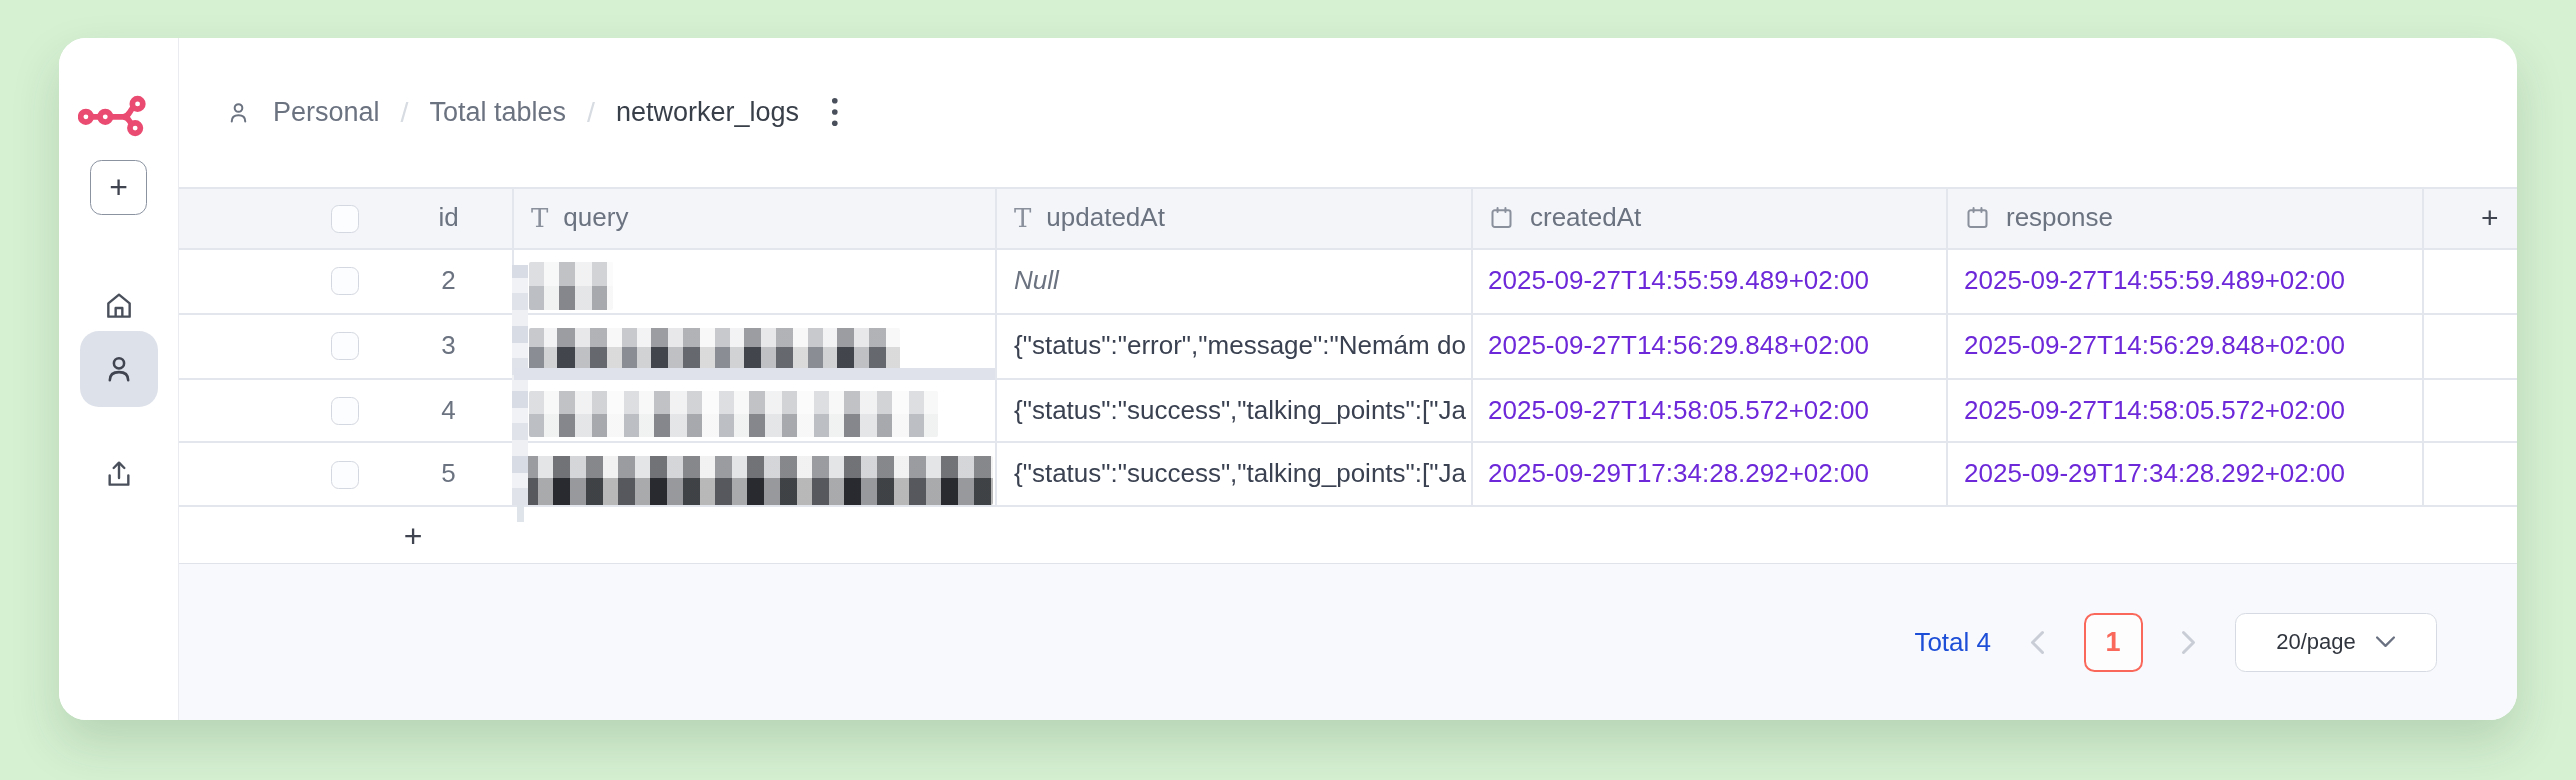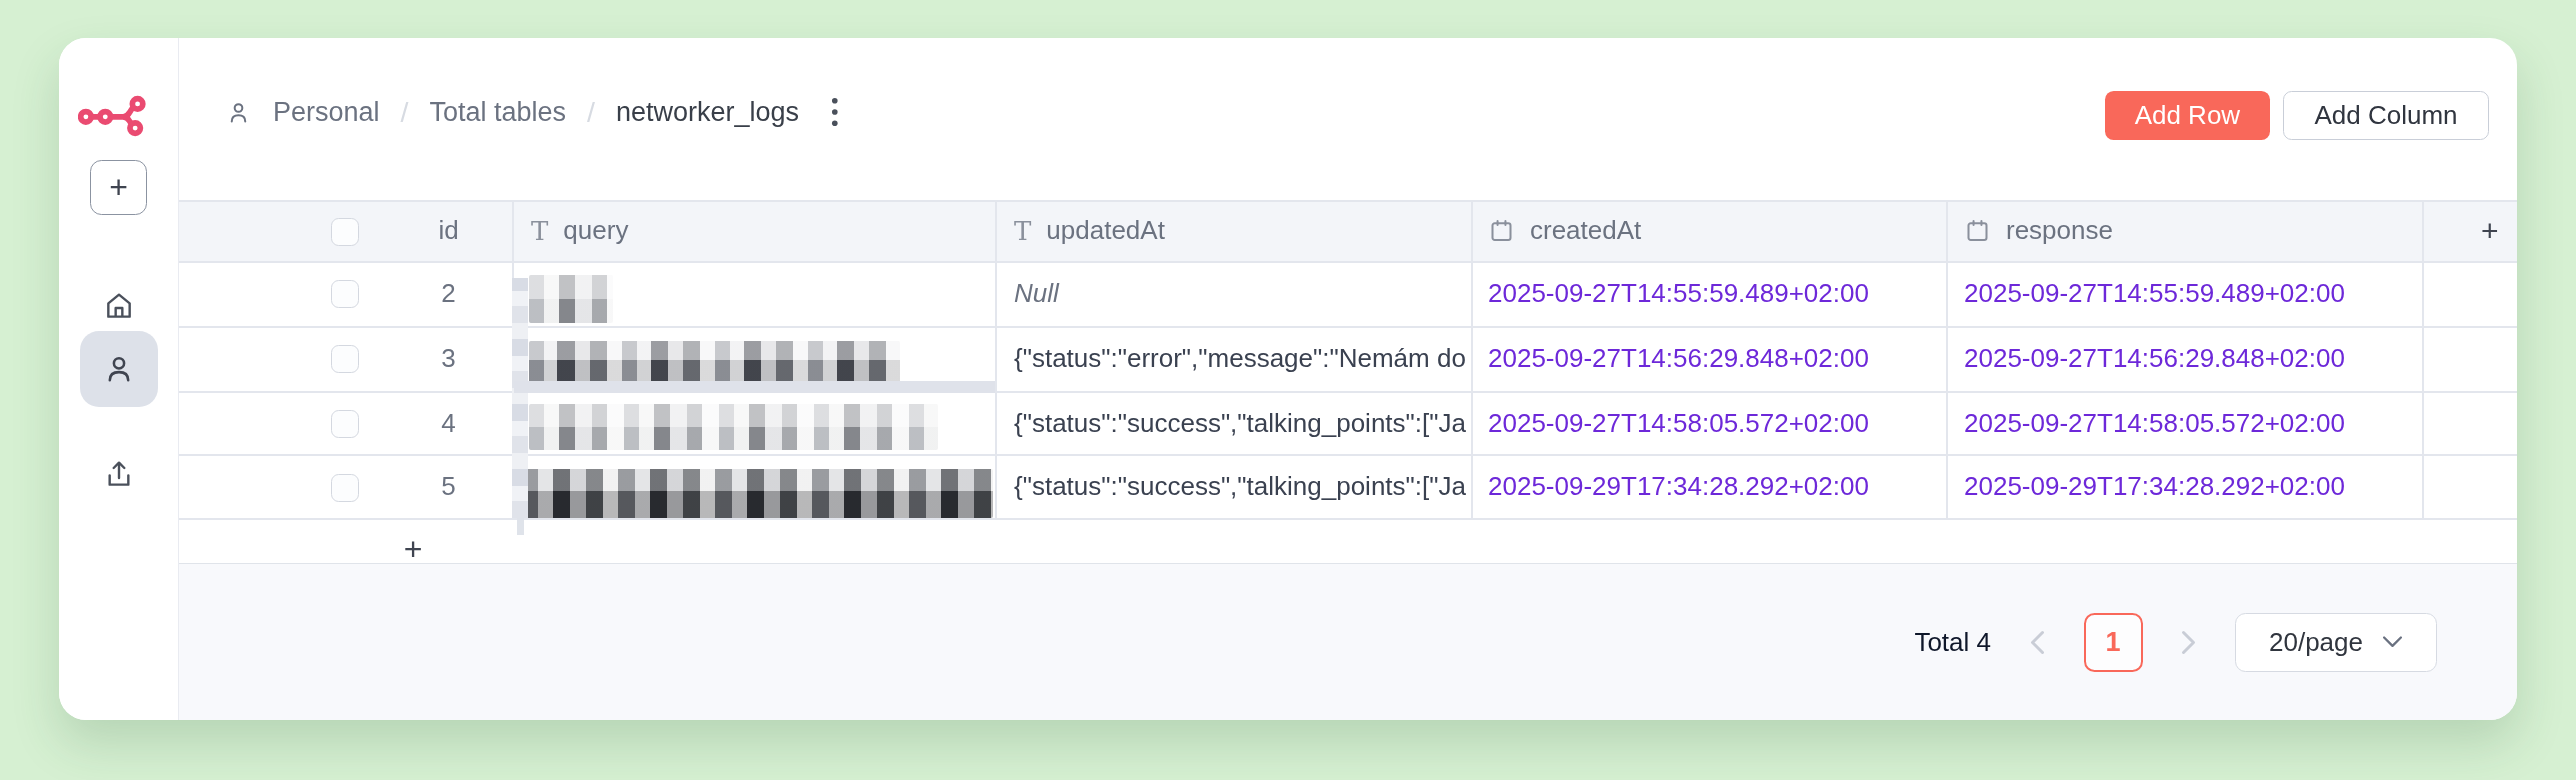--- a/index.html
+++ b/index.html
@@ -47,21 +47,21 @@
   .crumb-sep { color:#d7dbe2; font-size:28.5px; }
   .kebab { display:flex; align-items:center; justify-content:center; width:28.5px; height:38px; cursor:pointer; }
   .actions { position:absolute; right:28.5px; top:53px; display:flex; gap:13.3px; }
   .btn {
     height:49px; border-radius:8.6px; font-size:26px; display:flex; align-items:center;
     justify-content:center; padding:0 30px; cursor:pointer; white-space:nowrap;
   }
   .btn-primary { background:#f9685a; color:#ffffff; border:none; }
   .btn-secondary { background:#ffffff; color:#30353f; border:1.9px solid #c9ced8; }
   
-  .table-area { position:absolute; left:120px; top:14px; right:0; height:525px; }
+  .table-area { position:absolute; left:120px; top:1px; right:0; height:525px; }
   .thead-bg { position:absolute; left:0; top:148px; right:0; height:61px; background:#f3f5f9; }
   .hline { position:absolute; left:0; right:0; height:1.9px; background:#e3e6ed; }
   .vline { position:absolute; top:148px; height:318px; width:1.9px; background:#e3e6ed; }
   .hcell {
     position:absolute; top:148px; height:61px; display:flex; align-items:center; gap:15px;
     font-size:26px; color:#6b7280;
   }
   .type-icon { font-family:"DejaVu Serif",serif; font-size:26px; color:#8a909c; }
   .cell {
     position:absolute; height:65px; display:flex; align-items:center;
@@ -103,31 +103,31 @@
     background:repeating-linear-gradient(0deg,#e0e3ea 0 17px,#f0f2f6 17px 32px,#d8dce5 32px 49px,#eef0f4 49px 65px);
   }
   .v-strip-tail { position:absolute; left:338px; top:466px; width:6.7px; height:17px; background:#dfe3ea; }
   .h-band { position:absolute; left:335px; top:329px; width:481px; height:12.4px; background:#dfe2ea; }
   
   .footer {
     position:absolute; left:120px; right:0; top:525px; bottom:0;
     background:#f8f9fc; border-top:1.9px solid #e0e4ea;
   }
   .pagination { position:absolute; right:80px; top:0; height:100%; display:flex; align-items:center; gap:32px; }
-  .total { font-size:26px; color:#0f172a; }
+  .total { font-size:26px; color:#1d4ed8; }
   .page-chevron { width:28.5px; height:28.5px; display:flex; align-items:center; justify-content:center; cursor:pointer; }
   .page-num {
     width:59px; height:59px; border:2.9px solid #f9685a; border-radius:10.5px; background:#fdfdfe;
     color:#f9685a; font-size:27px; font-weight:bold; display:flex; align-items:center; justify-content:center;
     cursor:pointer;
   }
   .page-size {
     width:202px; height:59px; border:1.9px solid #d6dae2; border-radius:10.5px; background:#ffffff;
     display:flex; align-items:center; justify-content:center; gap:19px;
-    font-size:26px; color:#30353e; cursor:pointer;
+    font-size:22px; color:#30353e; cursor:pointer;
   }
   svg { display:block; }
 </style>
 </head>
 <body>
 
 <div class="card">
 
   <div class="sidebar">
     <div class="logo">
@@ -185,24 +185,20 @@
       <span class="crumb-sep">/</span>
       <span class="crumb current">networker_logs</span>
       <span class="kebab">
         <svg width="7.6" height="32" viewBox="0 0 8 34" fill="#4a505b">
           <circle cx="4" cy="5" r="3"></circle>
             <circle cx="4" cy="17" r="3"></circle>
             <circle cx="4" cy="29" r="3"></circle>
         </svg>
       </span>
     </div>
-    <div class="actions">
-      <button class="btn btn-primary">Add Row</button>
-      <button class="btn btn-secondary">Add Column</button>
-    </div>
   </div>
 
   <div class="table-area">
     <div class="thead-bg"></div>
 
     <div class="hline" style="top:148px"></div>
     <div class="hline" style="top:209px"></div>
     <div class="hline" style="top:274px"></div>
     <div class="hline" style="top:339px"></div>
     <div class="hline" style="top:402px"></div>

